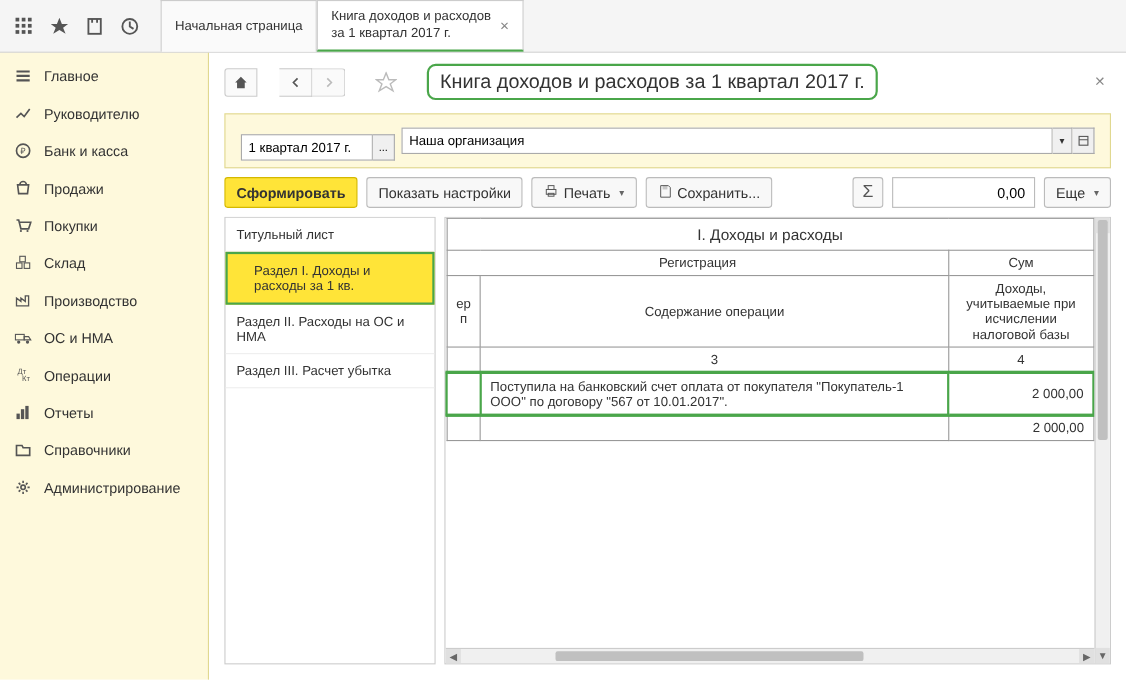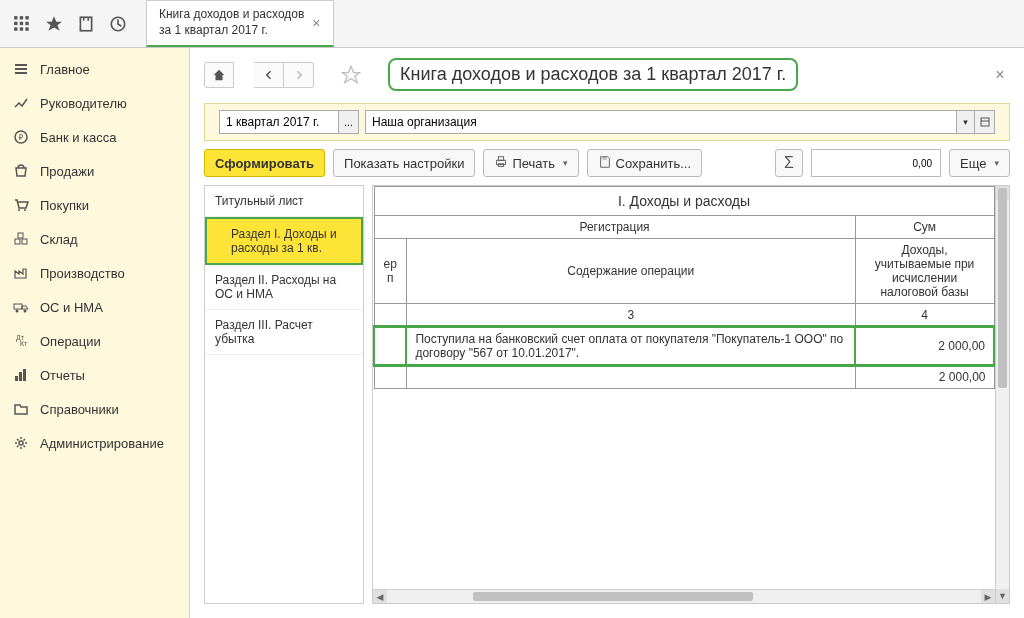--- a/index.html
+++ b/index.html
@@ -27,38 +27,38 @@
     .nav-btns { display: flex; gap: 0; }
     .nav-btn { width: 30px; height: 26px; border: 1px solid #ccc; background: #fafafa; display: flex; align-items: center; justify-content: center; cursor: pointer; }
     .nav-btn.home { border-radius: 3px 0 0 3px; }
     .nav-btn.back { border-left: none; }
     .nav-btn.fwd { border-left: none; border-radius: 0 3px 3px 0; }
     .star-btn { width: 26px; height: 26px; display: flex; align-items: center; justify-content: center; cursor: pointer; color: #bbb; margin: 0 4px; }
     .page-title { font-size: 18px; color: #333; border: 2px solid #4aa64a; border-radius: 8px; padding: 4px 10px; }
     .close-page { margin-left: auto; width: 20px; height: 20px; font-size: 16px; color: #888; display: flex; align-items: center; justify-content: center; cursor: pointer; }
     
     .filter-row { display: flex; align-items: center; padding: 6px 14px; gap: 6px; background: #fef9dc; margin: 4px 14px 0; border: 1px solid #e0d890; }
-    .period-select { display: flex; }
+    .period-select { display: flex; margin-top: 12px; }
     .period-input { height: 24px; border: 1px solid #aaa; padding: 0 6px; width: 120px; background: #fff; font-size: 12px; }
     .period-btn { width: 20px; height: 24px; border: 1px solid #aaa; border-left: none; background: #f0f0f0; cursor: pointer; font-size: 10px; }
     .org-select { display: flex; flex: 1; border-radius: 10px; }
     .org-input { flex: 1; height: 24px; border: 1px solid #aaa; padding: 0 6px; background: #fff; font-size: 12px; }
     .org-dd { width: 18px; height: 24px; border: 1px solid #aaa; border-left: none; background: #f0f0f0; cursor: pointer; display:flex; align-items:center; justify-content:center; font-size:9px;}
     .org-x { width: 20px; height: 24px; border: 1px solid #aaa; border-left: none; background: #f0f0f0; cursor: pointer; display:flex; align-items:center; justify-content:center;}
     
     .action-row { display: flex; align-items: center; padding: 8px 14px; gap: 8px; border-radius: 17px; }
     .btn { height: 28px; border: 1px solid #bbb; background: #f8f8f8; padding: 0 10px; display: flex; align-items: center; cursor: pointer; border-radius: 3px; font-size: 13px; gap: 4px; }
     .btn.primary { background: #ffe438; border-color: #d4b800; font-weight: bold; }
     .btn .dd { margin-left: 4px; font-size: 9px; color: #666; }
     .sigma { width: 28px; height: 28px; border: 1px solid #bbb; background: #f8f8f8; display: flex; align-items: center; justify-content: center; border-radius: 3px; font-size: 16px; color: #555; cursor: pointer; }
-    .sum-field { width: 130px; height: 28px; border: 1px solid #bbb; text-align: right; padding: 0 8px; background: #fff; font-size: 10px; }
+    .sum-field { width: 130px; height: 28px; border: 1px solid #bbb; text-align: right; padding: 0 8px; background: #fff; font-size: 13px; }
     .spacer { flex: 1; }
     
     .report-area { display: flex; flex: 1; padding: 0 14px 14px; gap: 8px; overflow: hidden; }
-    .sections-panel { width: 160px; border: 1px solid #ccc; display: flex; flex-direction: column; }
+    .sections-panel { width: 192px; border: 1px solid #ccc; display: flex; flex-direction: column; }
     .section-item { padding: 8px 10px; font-size: 12px; cursor: pointer; border-bottom: 1px solid #eee; }
     .section-item.active { background: #ffe438; border: 2px solid #4aa64a; padding-left: 24px; }
     
     .table-wrap { flex: 1; border: 1px solid #ccc; overflow: auto; position: relative; }
     .report-table { width: 100%; border-collapse: collapse; }
     .report-table th, .report-table td { border: 1px solid #999; padding: 4px 8px; font-size: 12px; text-align: center; }
     .report-table .section-header { font-size: 14px; padding: 6px; text-align: center; font-weight: normal; }
     .report-table .op-cell { text-align: left; }
     .report-table .num-cell { text-align: right; }
     .highlight-row td { border: 2px solid #4aa64a; }
@@ -104,20 +104,23 @@
         </svg>
       </div>
     <div class="top-icon">
         <svg viewBox="0 0 16 16">
           <circle cx="8" cy="8" r="6" fill="none" stroke="currentColor" stroke-width="1.5"></circle>
           <path d="M8 4v4l3 2" stroke="currentColor" stroke-width="1.5" fill="none"></path>
         </svg>
       </div>
   </div>
   <div class="tabs">
+    <div class="tab">
+      <span class="tab-text">Начальная страница</span>
+    </div>
     <div class="tab active">
       <span class="tab-text">
         <span>Книга доходов и расходов</span><br>
         <span>за 1 квартал 2017 г.</span>
       </span>
       <span class="tab-close">×</span>
     </div>
   </div>
 </div>
 

